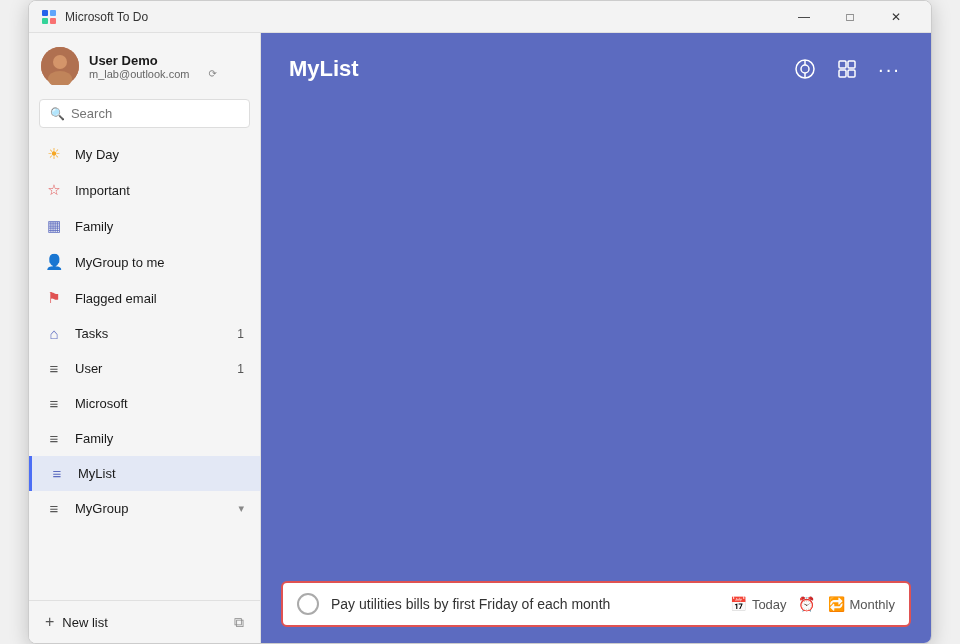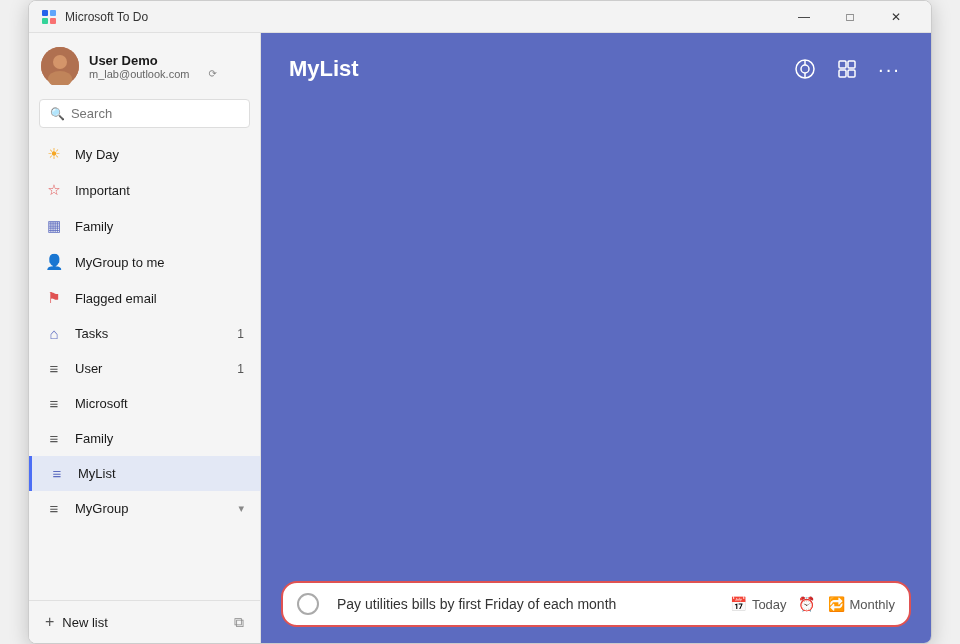--- a/index.html
+++ b/index.html
@@ -201,25 +201,25 @@
 
     .content-body {
       flex: 1;
     }
 
     
     .add-task-bar {
       margin: 12px 20px 16px 20px;
       background: #fff;
       border: 2px solid #e05252;
-      border-radius: 16px;
+      border-radius: 6px;
       display: flex;
       align-items: center;
       padding: 10px 14px;
-      gap: 18px;
+      gap: 12px;
     }
     .task-circle {
       width: 22px;
       height: 22px;
       border-radius: 50%;
       border: 2px solid #aaa;
       flex-shrink: 0;
     }
     .task-input {
       flex: 1;

